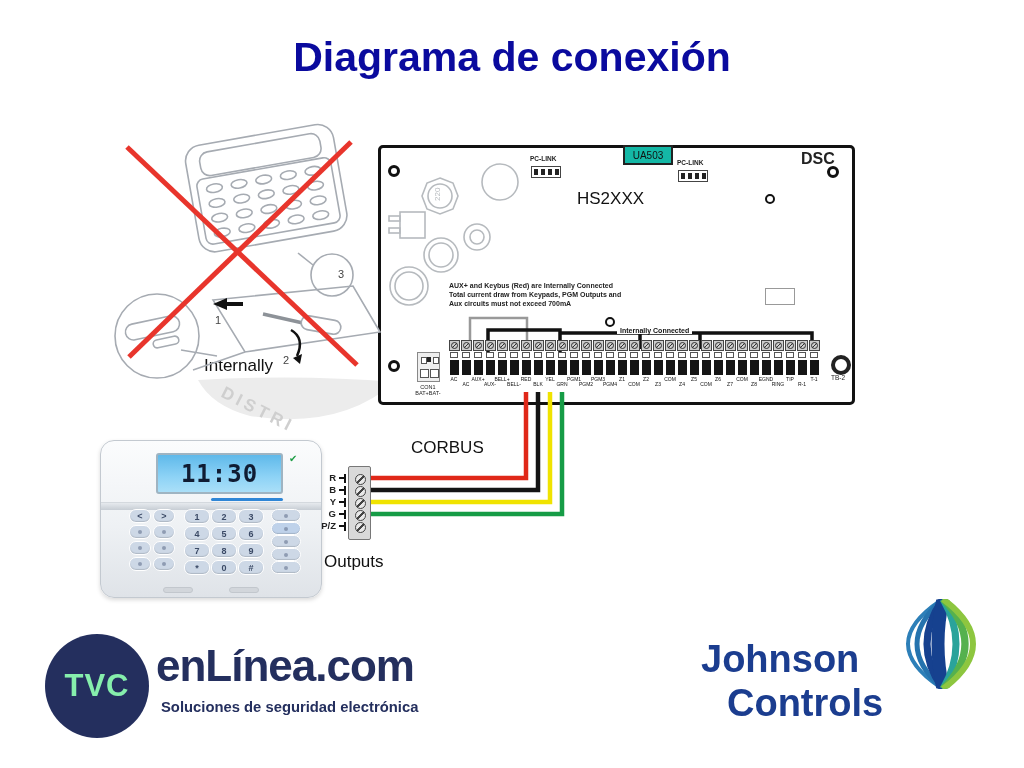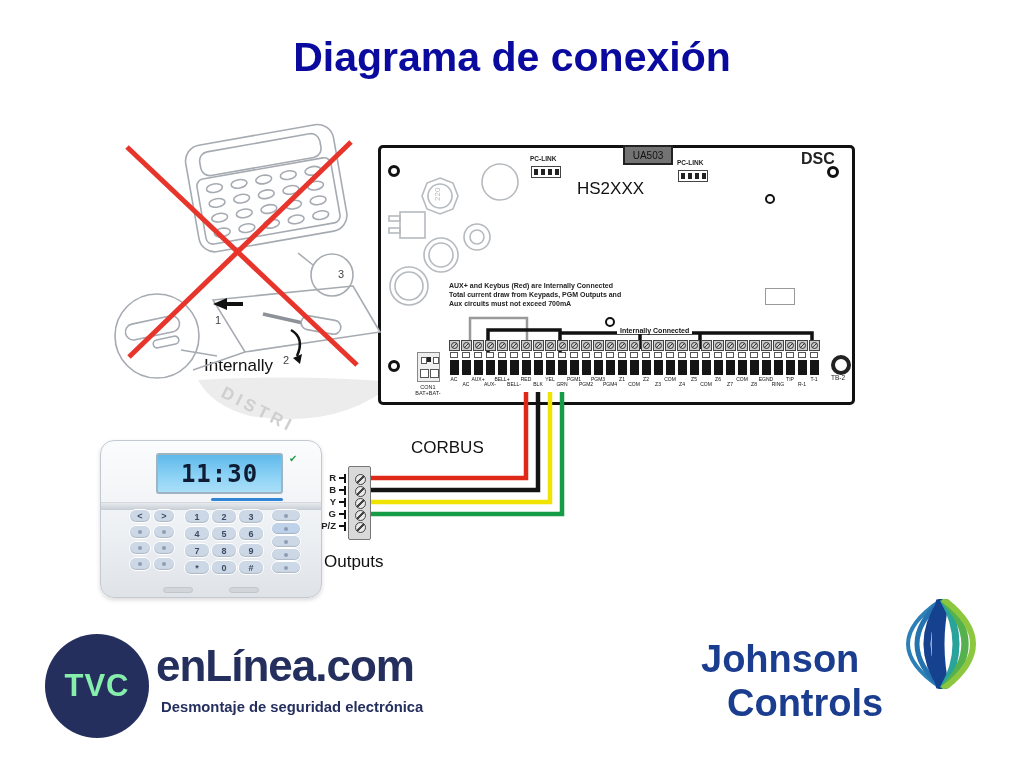--- a/index.html
+++ b/index.html
@@ -18,23 +18,23 @@
   .wm-text{position:absolute;left:218px;top:400px;font-size:17px;font-weight:bold;
            color:#cfcfcf;letter-spacing:4px;transform:rotate(27deg);}
 
   
   .board{position:absolute;left:378px;top:145px;width:477px;height:260px;
          border:3px solid #111;border-radius:5px;background:#fff;box-sizing:border-box;}
   .hole{position:absolute;border-radius:50%;background:#fff;border:3px solid #111;box-sizing:border-box;}
   .hole.sm{border-width:2px;}
   .ring{position:absolute;border-radius:50%;background:#fff;border:4px solid #222;box-sizing:border-box;}
   .ua503{position:absolute;left:242px;top:-3px;width:46px;height:16px;border:2px solid #222;
-         background:#737373;font-size:10px;display:flex;align-items:center;justify-content:center;z-index:3;}
+         background:#14b8a6;font-size:10px;display:flex;align-items:center;justify-content:center;z-index:3;}
   .dsc{position:absolute;left:420px;top:2px;font-size:16px;font-weight:bold;color:#222;}
-  .model{position:absolute;left:196px;top:31px;font-size:17px;color:#111;}
+  .model{position:absolute;left:196px;top:41px;font-size:17px;color:#111;}
   .warn{position:absolute;left:68px;top:133px;font-size:7px;font-weight:bold;
         line-height:9px;color:#222;white-space:pre-line;}
   .intconn{position:absolute;left:236px;top:179px;font-size:7px;font-weight:bold;color:#111;
            background:#fff;padding:0 3px;z-index:3;}
   .pclink-lbl{font-size:6.5px;font-weight:bold;color:#222;}
   .pclink-box{position:absolute;width:30px;height:12px;border:1.5px solid #444;background:#fff;
               display:flex;align-items:center;justify-content:space-around;box-sizing:border-box;}
   .pclink-box i{width:4px;height:6px;background:#222;}
   .comp-rect{position:absolute;border:1.5px solid #999;background:#fff;}
 
@@ -567,21 +567,21 @@
 
     <div class="slot-b" style="left:62px;top:146px;width:28px;"></div>
     <div class="slot-b" style="left:128px;top:146px;width:28px;"></div>
   </div>
   <div class="cap" style="left:324px;top:552px;">Outputs</div>
 
   <div class="tvc-circle">
     <span>TVC</span>
   </div>
   <div class="tvc-word">enLínea.com</div>
-  <div class="tvc-tag">Desmontaje de seguridad electrónica</div>
+  <div class="tvc-tag">Soluciones de seguridad electrónica</div>
 
   <div class="jc-1">Johnson</div>
   <div class="jc-2">Controls</div>
   <svg class="abs" style="left:891px;top:597px;" width="102" height="102" viewBox="0 0 102 102">
     <defs>
         <clipPath id="gc">
           <circle cx="52" cy="47" r="45"></circle>
         </clipPath>
       </defs>
     <g clip-path="url(#gc)" fill="none">

